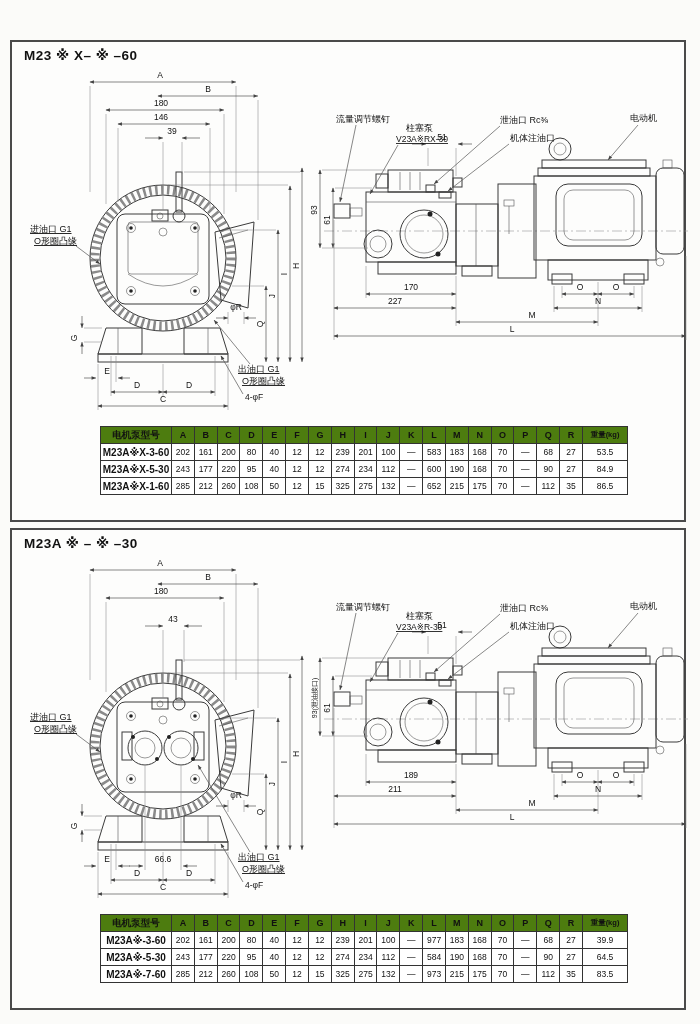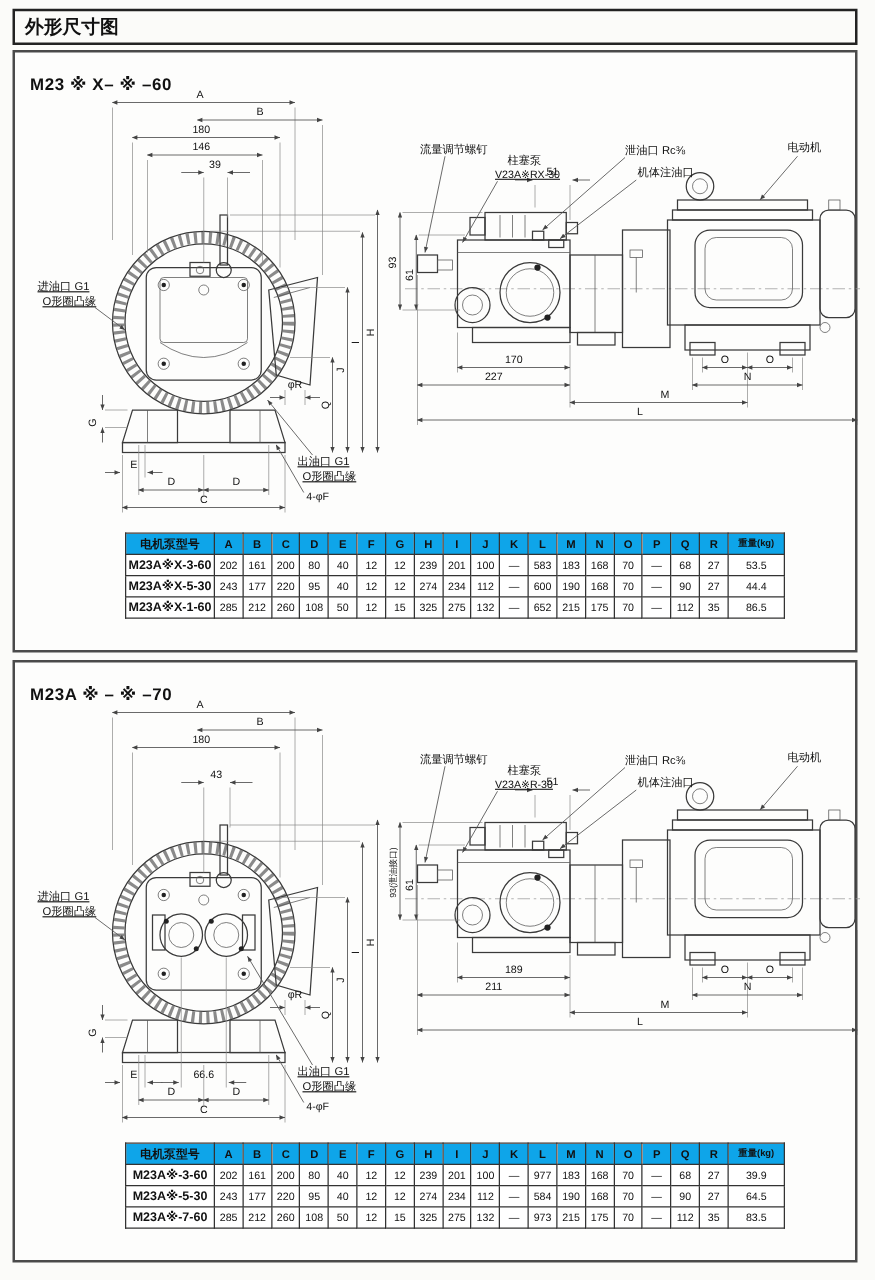--- a/index.html
+++ b/index.html
@@ -2,58 +2,57 @@
 <html><head>
 <meta charset="utf-8">
 <style>
   html,body{margin:0;padding:0;background:#e9e9e7;}
   .page{position:relative;width:700px;height:1024px;background:#fbfbf9;margin:0 auto;
         font-family:"Liberation Sans","DejaVu Sans",sans-serif;color:#111;overflow:hidden;}
   .title-box{position:absolute;left:10px;top:7px;width:656px;border:2px solid #222;
              padding:3px 8px;font-weight:bold;font-size:15px;background:#fbfbf9;}
   .panel{position:absolute;left:10px;width:672px;height:478px;border:2px solid #4a4a4a;background:#fdfdfc;}
   #panel1{top:40px;} #panel2{top:528px;}
-  .sec-title{position:absolute;left:12px;top:18px;font-weight:bold;font-size:13.5px;letter-spacing:.5px;}
+  .sec-title{position:absolute;left:12px;top:5px;font-weight:bold;font-size:13.5px;letter-spacing:.5px;}
   svg.front{position:absolute;left:6px;top:20px;}
   svg.side{position:absolute;left:296px;top:66px;}
   svg text{font-family:"Liberation Sans","DejaVu Sans",sans-serif;font-size:8.5px;fill:#111;}
   svg text.cjk{font-size:9px;}
   svg text.sm{font-size:7px;}
   svg text.u{text-decoration:underline;}
   .ol{stroke:#3a3a3a;stroke-width:1;fill:none;}
   .o2{stroke:#555;stroke-width:.6;fill:none;}
   .rib{stroke:#8a8a8a;stroke-width:9;fill:none;stroke-dasharray:2.5 3.5;}
   .dl{stroke:#555;stroke-width:.7;fill:none;}
   .ex{stroke:#888;stroke-width:.55;fill:none;}
   .cl{stroke:#999;stroke-width:.6;fill:none;stroke-dasharray:10 3 2 3;}
   .fd{fill:#222;stroke:none;}
   .dim-table{position:absolute;left:88px;top:384px;width:528px;border-collapse:collapse;table-layout:fixed;background:#fff;}
   .dim-table th,.dim-table td{border:1px solid #333;text-align:center;font-size:8.5px;padding:1px 0;height:14px;overflow:hidden;white-space:nowrap;}
-  .dim-table thead th{background:#0ea5e9;font-weight:bold;font-size:9px;margin-left:16px;}
+  .dim-table thead th{background:#4d7c0f;font-weight:bold;font-size:9px;margin-left:16px;}
   .dim-table thead th:first-child{width:70px;font-size:9.5px;}
   .dim-table thead th:last-child{width:44px;font-size:7.5px;}
   .dim-table td:first-child{font-weight:bold;font-size:10px;}
 </style>
 </head>
 <body>
 
 <svg width="0" height="0" style="position:absolute">
   <defs>
     <marker id="arE" viewBox="0 0 10 10" refX="9" refY="5" markerWidth="8" markerHeight="7" orient="auto">
       <path d="M0,1.5 L9,5 L0,8.5 z" fill="#444"></path>
     </marker>
     <marker id="arS" viewBox="0 0 10 10" refX="1" refY="5" markerWidth="8" markerHeight="7" orient="auto">
       <path d="M9,1.5 L0,5 L9,8.5 z" fill="#444"></path>
     </marker>
   </defs>
 </svg>
 
 <div class="page">
 
-  <div class="title-box">外形尺寸图</div>
 
   <div class="panel" id="panel1">
     <div class="sec-title">M23 ※ X– ※ –60</div>
 
     <svg class="front" width="290" height="352" viewBox="0 0 290 352">
       <g>
         <circle class="rib" cx="145" cy="196" r="68"></circle>
         <circle class="ol" cx="145" cy="196" r="73"></circle>
         <circle class="ol" cx="145" cy="196" r="63"></circle>
         <rect class="ol" x="99" y="152" width="92" height="90" rx="8"></rect>
@@ -306,21 +305,21 @@
             <td>234</td>
             <td>112</td>
             <td>—</td>
             <td>600</td>
             <td>190</td>
             <td>168</td>
             <td>70</td>
             <td>—</td>
             <td>90</td>
             <td>27</td>
-            <td>44.4</td>
+            <td>84.9</td>
           </tr>
           <tr>
             <td>M23A※X-1-60</td>
             <td>285</td>
             <td>212</td>
             <td>260</td>
             <td>108</td>
             <td>50</td>
             <td>12</td>
             <td>15</td>
@@ -335,21 +334,21 @@
             <td>—</td>
             <td>112</td>
             <td>35</td>
             <td>86.5</td>
           </tr>
         </tbody>
       </table>
   </div>
 
   <div class="panel" id="panel2">
-    <div class="sec-title">M23A ※ – ※ –70</div>
+    <div class="sec-title">M23A ※ – ※ –30</div>
 
     <svg class="front" width="290" height="352" viewBox="0 0 290 352">
       <g>
         <circle class="rib" cx="145" cy="196" r="68"></circle>
         <circle class="ol" cx="145" cy="196" r="73"></circle>
         <circle class="ol" cx="145" cy="196" r="63"></circle>
         <rect class="ol" x="99" y="152" width="92" height="90" rx="8"></rect>
         <rect class="ol" x="104" y="182" width="10" height="28"></rect>
         <rect class="ol" x="176" y="182" width="10" height="28"></rect>
         <circle class="ol" cx="127" cy="198" r="17"></circle>

